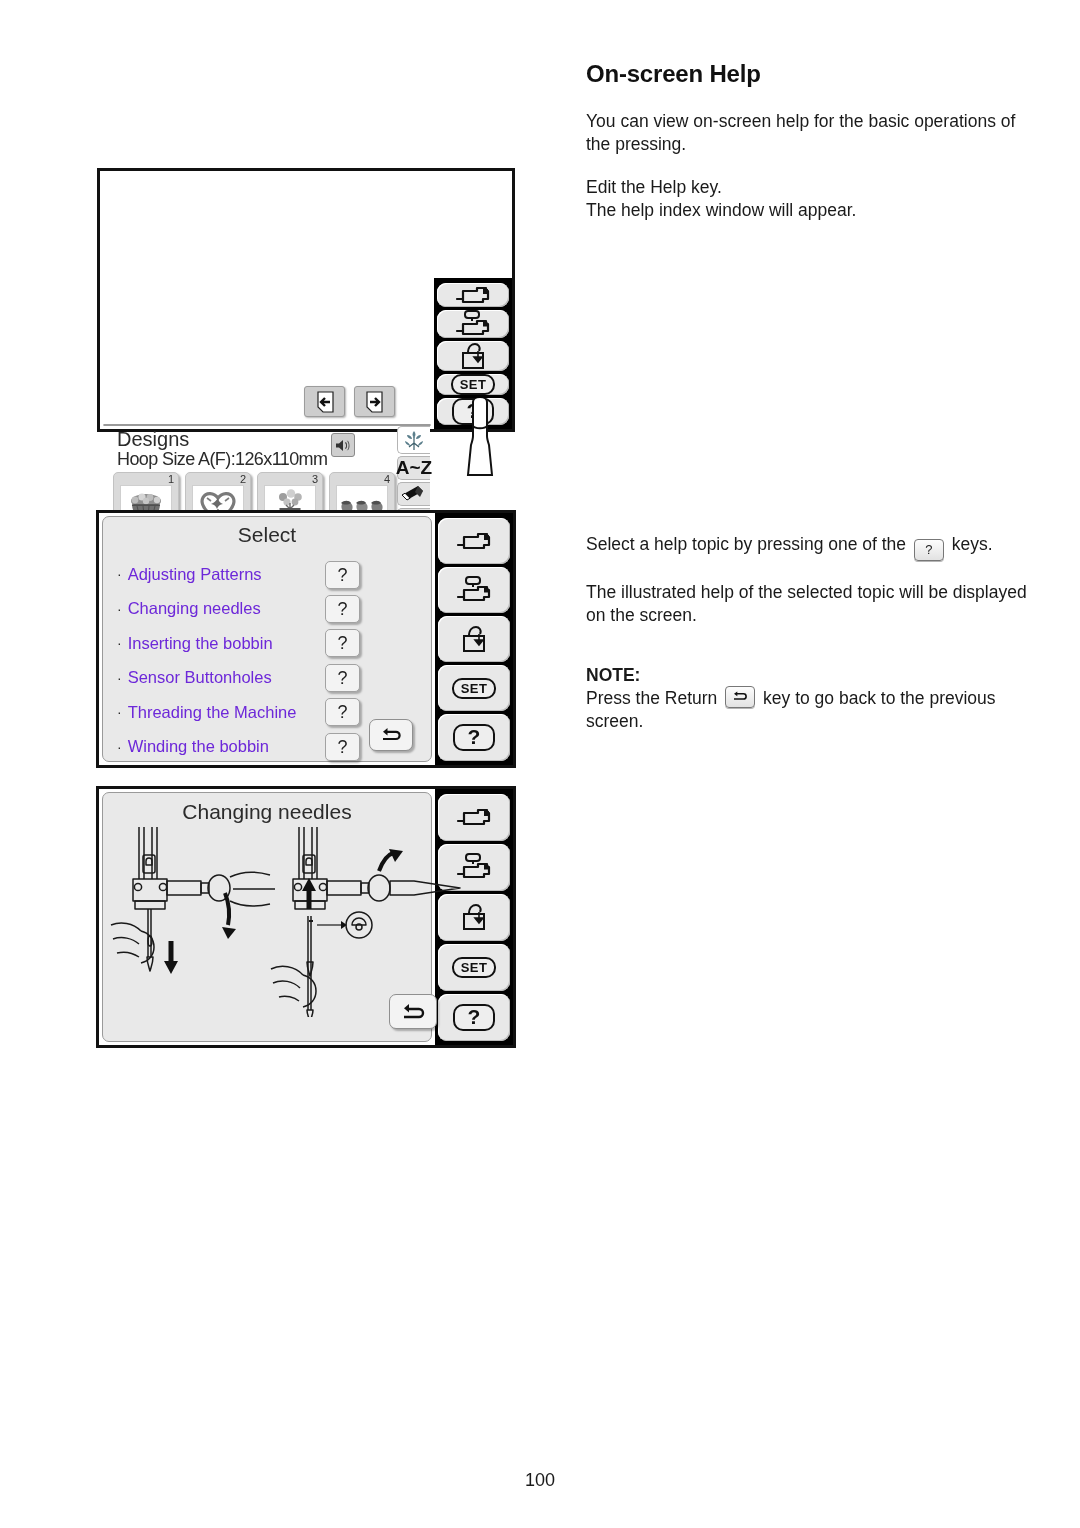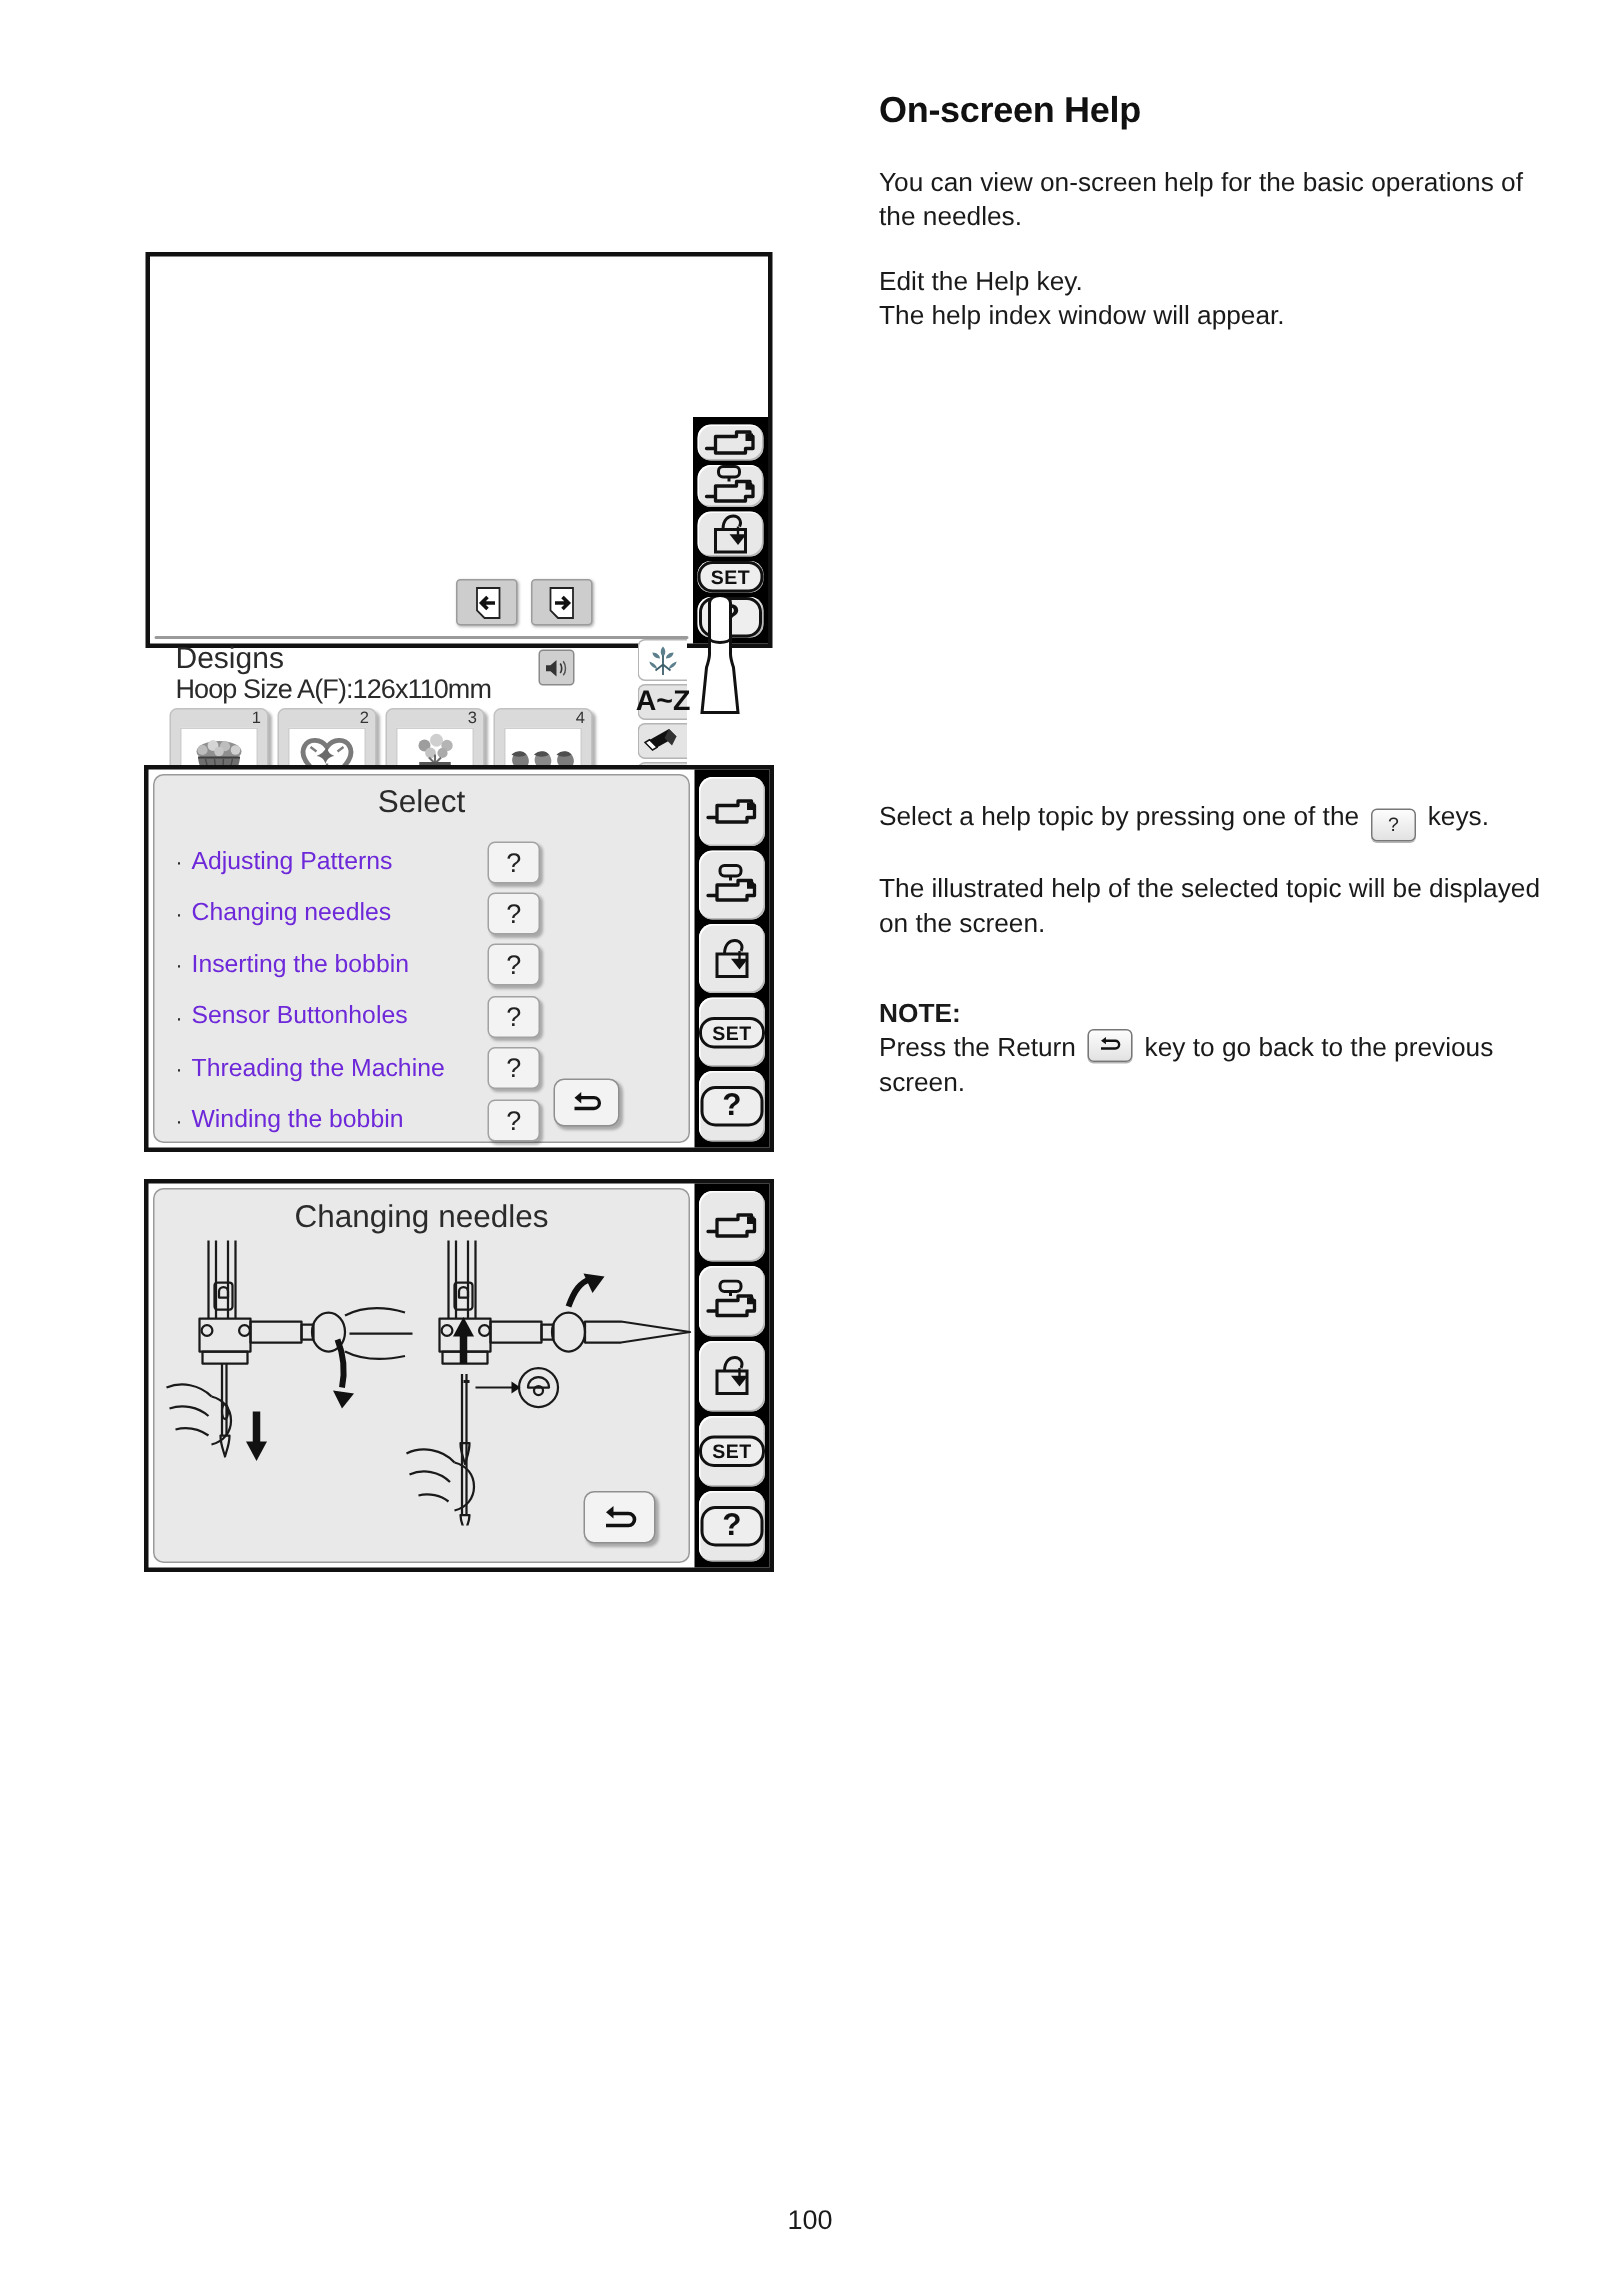--- a/index.html
+++ b/index.html
@@ -62,21 +62,21 @@
   .lcd-screen{
     flex:1 1 auto;
     background:#e9e9e9;
     border:1px solid #9a9a9a;
     border-radius:7px;
     margin:3px;
     position:relative;
     box-sizing:border-box;
   }
   .sidebar{
-    width:50px;
+    width:78px;
     background:#000;
     display:flex;flex-direction:column;
     justify-content:space-between;
     padding:3px 3px;
     box-sizing:border-box;
   }
   .sbtn{
     flex:1 1 0;
     margin:1.5px 0;
     background:#e8e8e8;
@@ -206,21 +206,21 @@
     display:flex;align-items:center;justify-content:center;
   }
 </style>
 </head>
 <body>
 
 <div class="page">
 
   <div class="textcol">
     <h1 class="h1">On-screen Help</h1>
-    <p class="para">You can view on-screen help for the basic operations of the needles.</p>
+    <p class="para">You can view on-screen help for the basic operations of the pressing.</p>
     <p class="para tight">Edit the Help key.</p>
     <p class="para">The help index window will appear.</p>
   </div>
 
   <div class="textcol2">
     <p class="para">
       <span>Select a help topic by pressing one of the</span>
       <span class="ikey">?</span>
       <span>keys.</span>
     </p>

